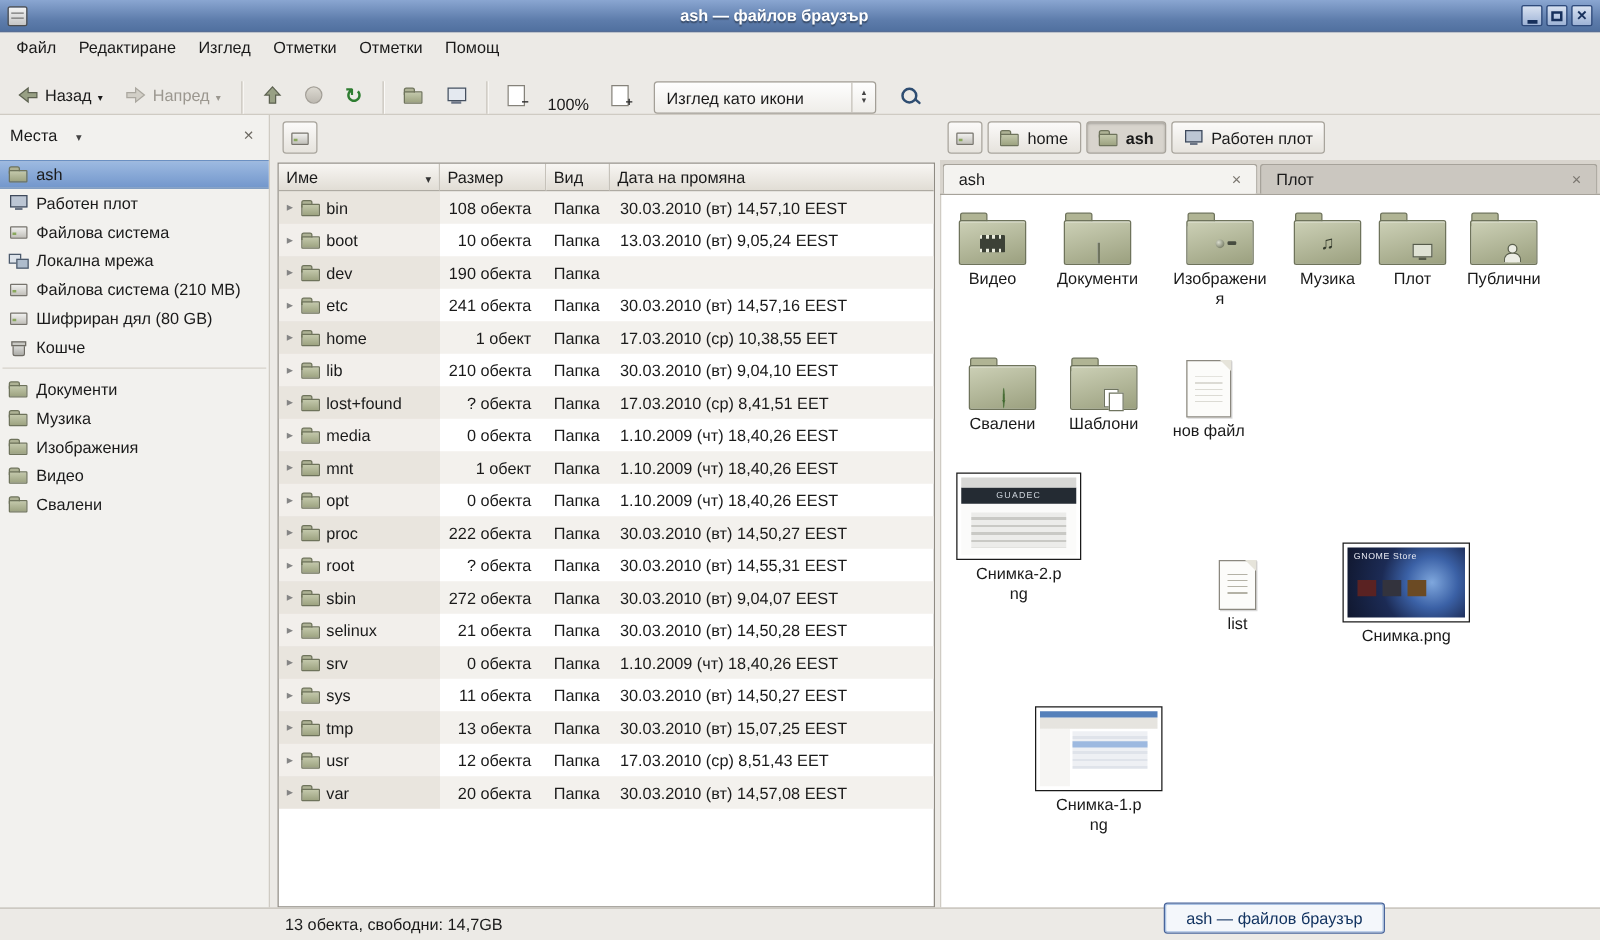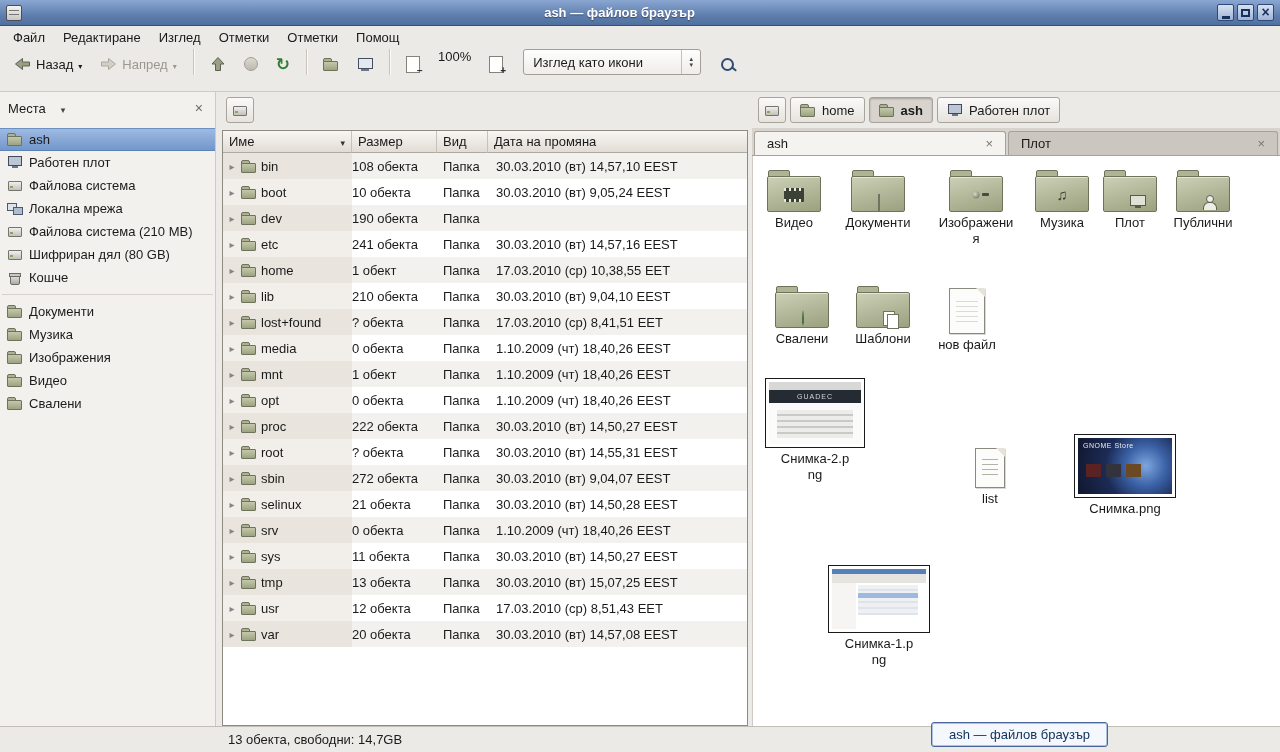--- a/index.html
+++ b/index.html
@@ -19,21 +19,21 @@
     background:linear-gradient(#d9e2f1,#9eb3d6);display:flex;align-items:center;justify-content:center;color:#17305c}
   .glyph-min{width:8px;height:3px;background:#17305c;margin-top:9px}
   .glyph-max{width:9px;height:8px;border:2px solid #17305c;box-sizing:border-box}
   .glyph-close::before{content:"×";font-weight:bold;font-size:14px;line-height:1}
 
   
   .menubar{position:absolute;top:26px;left:0;right:0;height:23px;display:flex;align-items:center;padding-left:4px;background:#eceae6}
   .menu-item{padding:2px 9px;cursor:default}
 
   
-  .toolbar{position:absolute;top:49px;left:0;right:0;height:43px;box-sizing:border-box;display:flex;align-items:flex-start;
+  .toolbar{position:absolute;top:49px;left:0;right:0;height:43px;box-sizing:border-box;display:flex;align-items:flex-end;
     padding:0 6px;gap:2px;background:#eceae6;border-bottom:1px solid #cfcbc3}
   .tbtn{display:flex;align-items:center;gap:5px;height:30px;padding:0 7px;border:1px solid transparent;background:transparent;
     font:inherit;color:#1a1a1a;border-radius:3px}
   .tbtn.disabled{color:#9b978f}
   .tsep{width:1px;height:26px;background:#c8c4bc;box-shadow:1px 0 0 #fbfaf8;margin:0 6px;flex:none}
   .ddarrow::before{content:"▾";font-size:8px;color:inherit}
   .zoom-label{padding:0 8px}
   .viewcombo{display:flex;align-items:center;height:26px;box-sizing:border-box;border:1px solid #a39f97;
     background:linear-gradient(#fefefe,#efede9);border-radius:3px;margin-left:10px;padding-left:9px;min-width:178px;justify-content:space-between}
   .combo-arrows{display:flex;flex-direction:column;align-items:center;justify-content:center;border-left:1px solid #c4c0b8;
@@ -88,21 +88,21 @@
   .listbox{position:absolute;left:2px;right:0;top:38px;bottom:0;box-sizing:border-box;border:1px solid #8f8b83;background:#fff;overflow:hidden}
   .lheader{display:flex;height:22px}
   .hc{display:flex;align-items:center;box-sizing:border-box;padding:0 6px;background:linear-gradient(#f8f6f3,#e1ddd5);
     border-right:1px solid #c6c2ba;border-bottom:1px solid #aeaaa2}
   .h-name{width:129px}.h-size{width:85px}.h-type{width:51px}.h-date{flex:1;border-right:none}
   .sort{margin-left:auto}
   .sort::before{content:"▾";font-size:9px;color:#333}
   .trow{display:flex;height:26px;align-items:center}
   .rows .trow:nth-of-type(odd){background:#f3f1ed}
   .c-name{width:129px;height:100%;display:flex;align-items:center;gap:4px;box-sizing:border-box;padding-left:4px;background:rgba(209,199,183,.28)}
-  .c-size{width:85px;box-sizing:border-box;padding-right:12px}
+  .c-size{width:85px;box-sizing:border-box;text-align:right;padding-right:12px}
   .c-type{width:51px;box-sizing:border-box;padding-left:6px}
   .c-date{flex:1;padding-left:8px}
   .expander{width:10px;color:#858585;font-size:10px;text-align:center}
   .expander::before{content:"▸"}
 
   
   .rightpane{position:absolute;left:752px;top:0;right:0;bottom:0}
   .tabbar{height:28px;box-sizing:border-box;background:#d8d4cd;display:flex;border-bottom:1px solid #a6a29a;padding:3px 2px 0 2px;gap:2px}
   .tab{display:flex;align-items:center;box-sizing:border-box;padding:0 12px;border:1px solid #a6a29a;border-bottom:none;
     background:#cbc7c0;border-radius:3px 3px 0 0}
@@ -361,21 +361,21 @@
               </div>
 
               <div class="trow">
                 <span class="c-name">
                   <span class="expander"></span>
                   <span class="icon16 ic-folder"></span>
                   <span class="nm">boot</span>
                 </span>
                 <span class="c-size">10 обекта</span>
                 <span class="c-type">Папка</span>
-                <span class="c-date">30.03.2010 (вт) 9,05,24 EEST</span>
+                <span class="c-date">13.03.2010 (вт) 9,05,24 EEST</span>
               </div>
 
               <div class="trow">
                 <span class="c-name">
                   <span class="expander"></span>
                   <span class="icon16 ic-folder"></span>
                   <span class="nm">dev</span>
                 </span>
                 <span class="c-size">190 обекта</span>
                 <span class="c-type">Папка</span>

